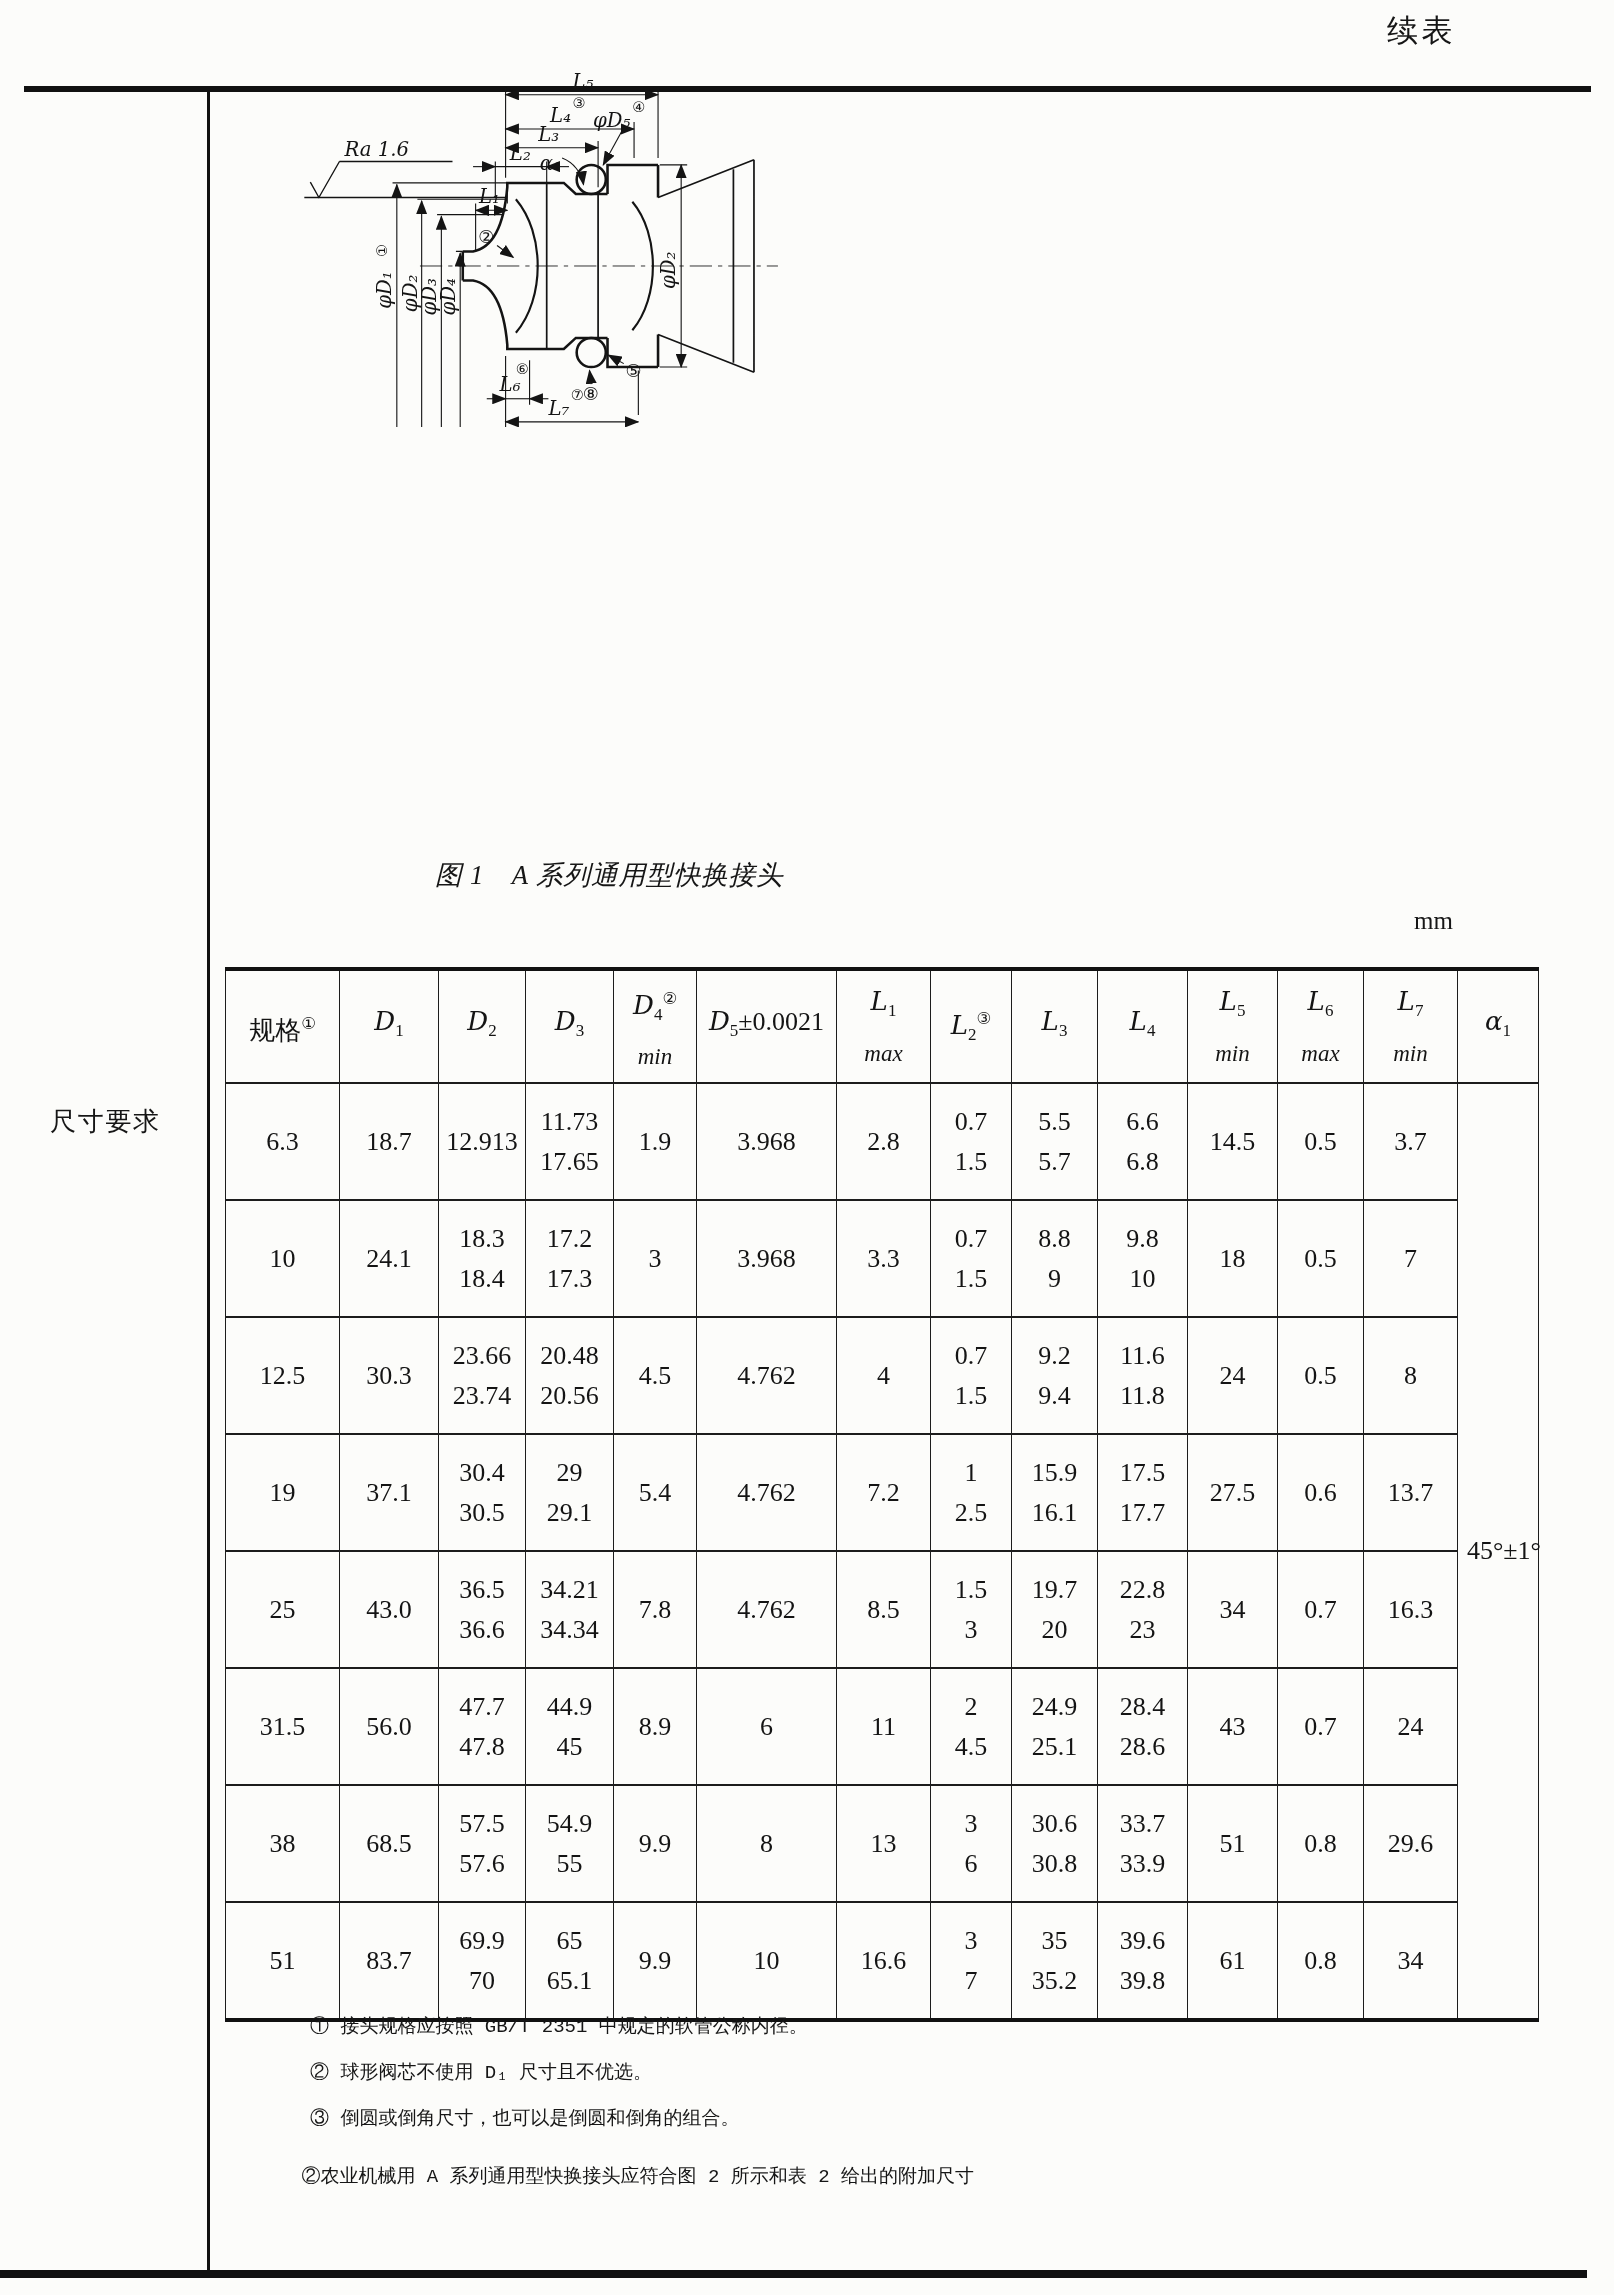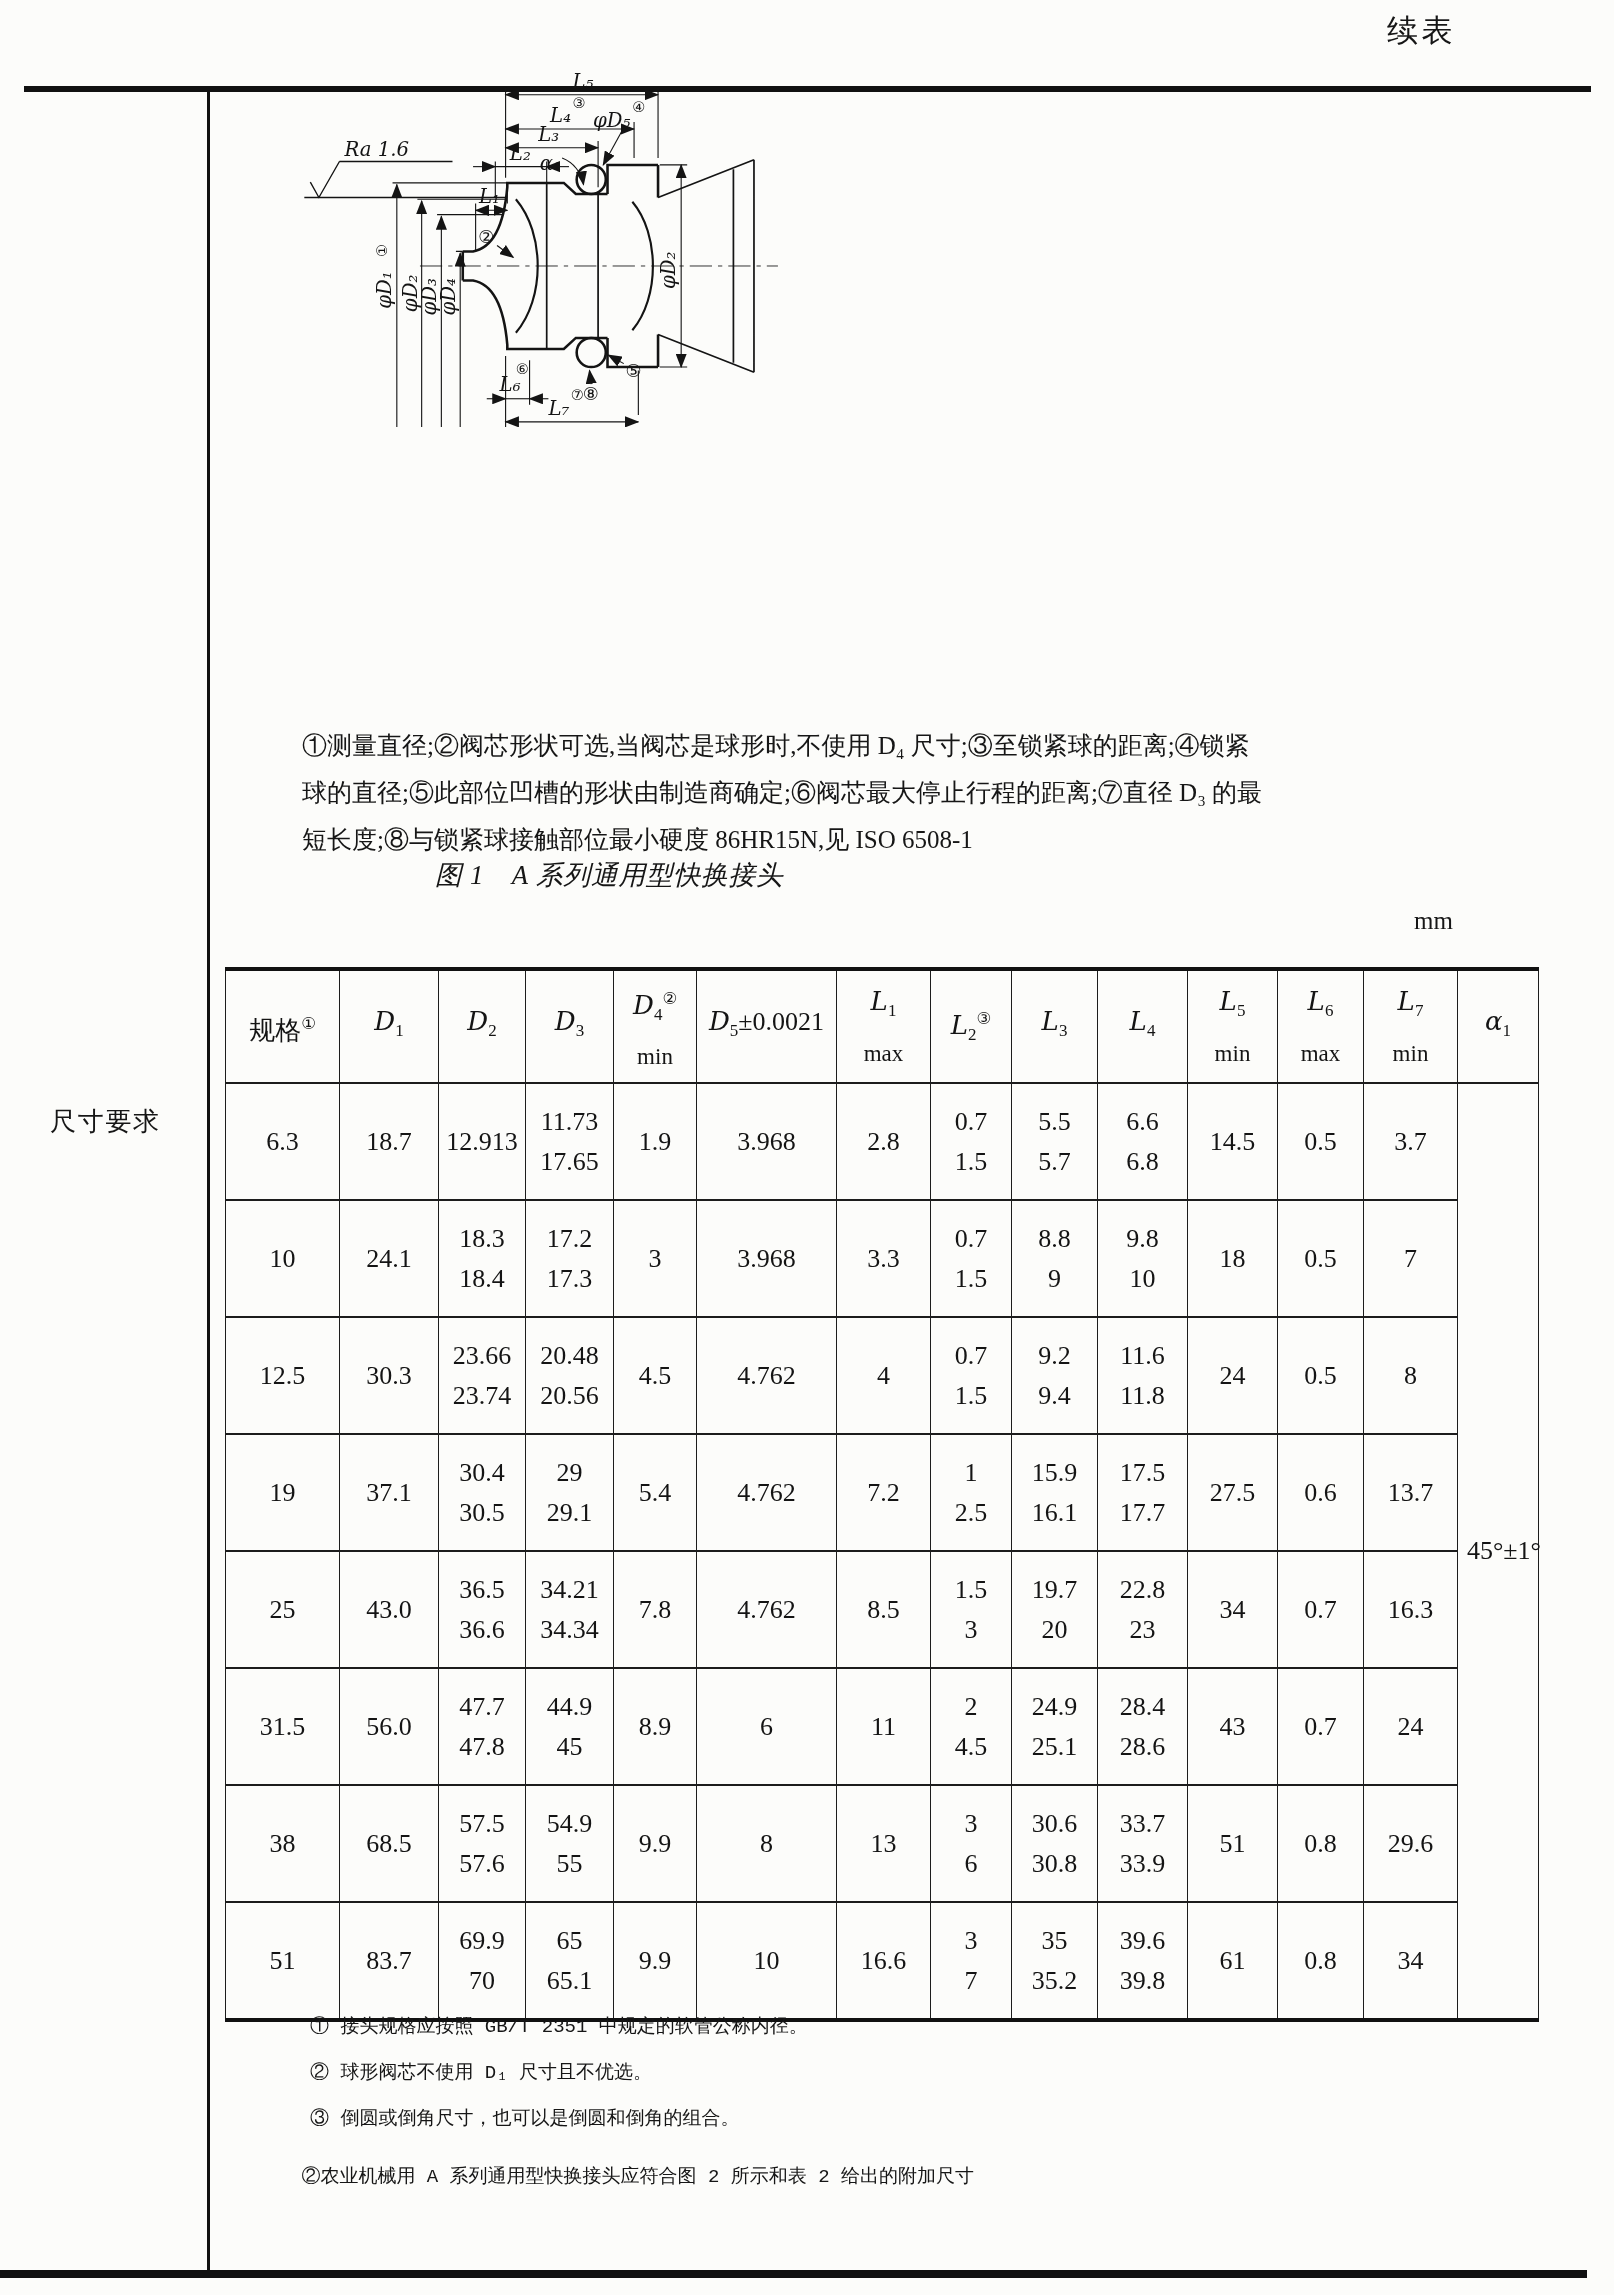--- a/index.html
+++ b/index.html
@@ -13,21 +13,21 @@
   .fig-caption{font-size:26.6px;letter-spacing:0.9px;font-style:italic;}
   .tbl-title{font-size:27.4px;font-weight:bold;font-family:"Liberation Sans","DejaVu Sans",sans-serif;letter-spacing:0.9px;}
   .unit{font-size:25px;}
   table.dim{border-collapse:collapse;table-layout:fixed;width:1314px;
             border-top:4.3px solid #111;border-bottom:4.3px solid #111;}
   table.dim td,table.dim th{border:1.7px solid #1c1c1c;border-top-width:2.6px;border-bottom-width:2.6px;
             text-align:center;vertical-align:middle;font-weight:normal;
             font-size:26px;padding:0;height:115px;color:#141414;}
   table.dim thead th{height:111px;}
   .hl1{line-height:29px;}
-  .hl2{font-size:23px;margin-top:17px;line-height:24px;}
+  .hl2{font-size:23px;margin-top:17px;line-height:24px;font-style:italic;}
   .it{font-style:italic;font-family:"DejaVu Serif",serif;}
   table.dim sub{font-size:17px;}
   table.dim sup{font-size:16.3px;font-family:"DejaVu Sans",sans-serif;}
   .v2 div{line-height:40px;}
   td.alpha{position:relative;border-left:1.7px solid #1c1c1c;}
   .alpha-val{position:absolute;white-space:nowrap;left:50%;top:50%;transform:translate(-42%,-50%);
              font-size:26px;background:transparent;text-align:right;}
   .footnotes{font-size:19px;line-height:46px;white-space:nowrap;font-family:Liberation Mono, monospace;}
   .fn-final{margin-top:12px;margin-left:-8.6px;}
   svg text{font-family:"DejaVu Serif",serif;font-size:23px;font-style:italic;fill:#141414;}
@@ -136,25 +136,20 @@
     <text x="191" y="266" text-anchor="middle" transform="rotate(-90 191 266)">φD₄</text>
     <text x="448" y="235" text-anchor="middle" transform="rotate(-90 448 235)">φD₂</text>
     <text x="243" y="376">L₆</text>
     <text class="cns" x="262" y="356">⑥</text>
     <text x="300" y="404">L₇</text>
     <text class="cns" x="326" y="386">⑦</text>
     <text class="cn" x="340" y="386">⑧</text>
     <text class="cn" x="390" y="360">⑤</text>
   </svg>
 
-  <div class="abs notes" style="left:302px;top:722px;">
-    <div>①测量直径;②阀芯形状可选,当阀芯是球形时,不使用 D₄ 尺寸;③至锁紧球的距离;④锁紧</div>
-    <div>球的直径;⑤此部位凹槽的形状由制造商确定;⑥阀芯最大停止行程的距离;⑦直径 D₃ 的最</div>
-    <div>短长度;⑧与锁紧球接触部位最小硬度 86HR15N,见 ISO 6508-1</div>
-  </div>
 
   <div class="abs fig-caption" style="left:435px;top:857px;">图 1　A 系列通用型快换接头</div>
 
   <div class="abs unit" style="left:1414px;top:907px;">mm</div>
 
   <div class="abs" style="left:225px;top:967px;">
     <table class="dim" id="dim-table">
         <colgroup>
           <col style="width: 114px;">
           <col style="width: 99px;">

